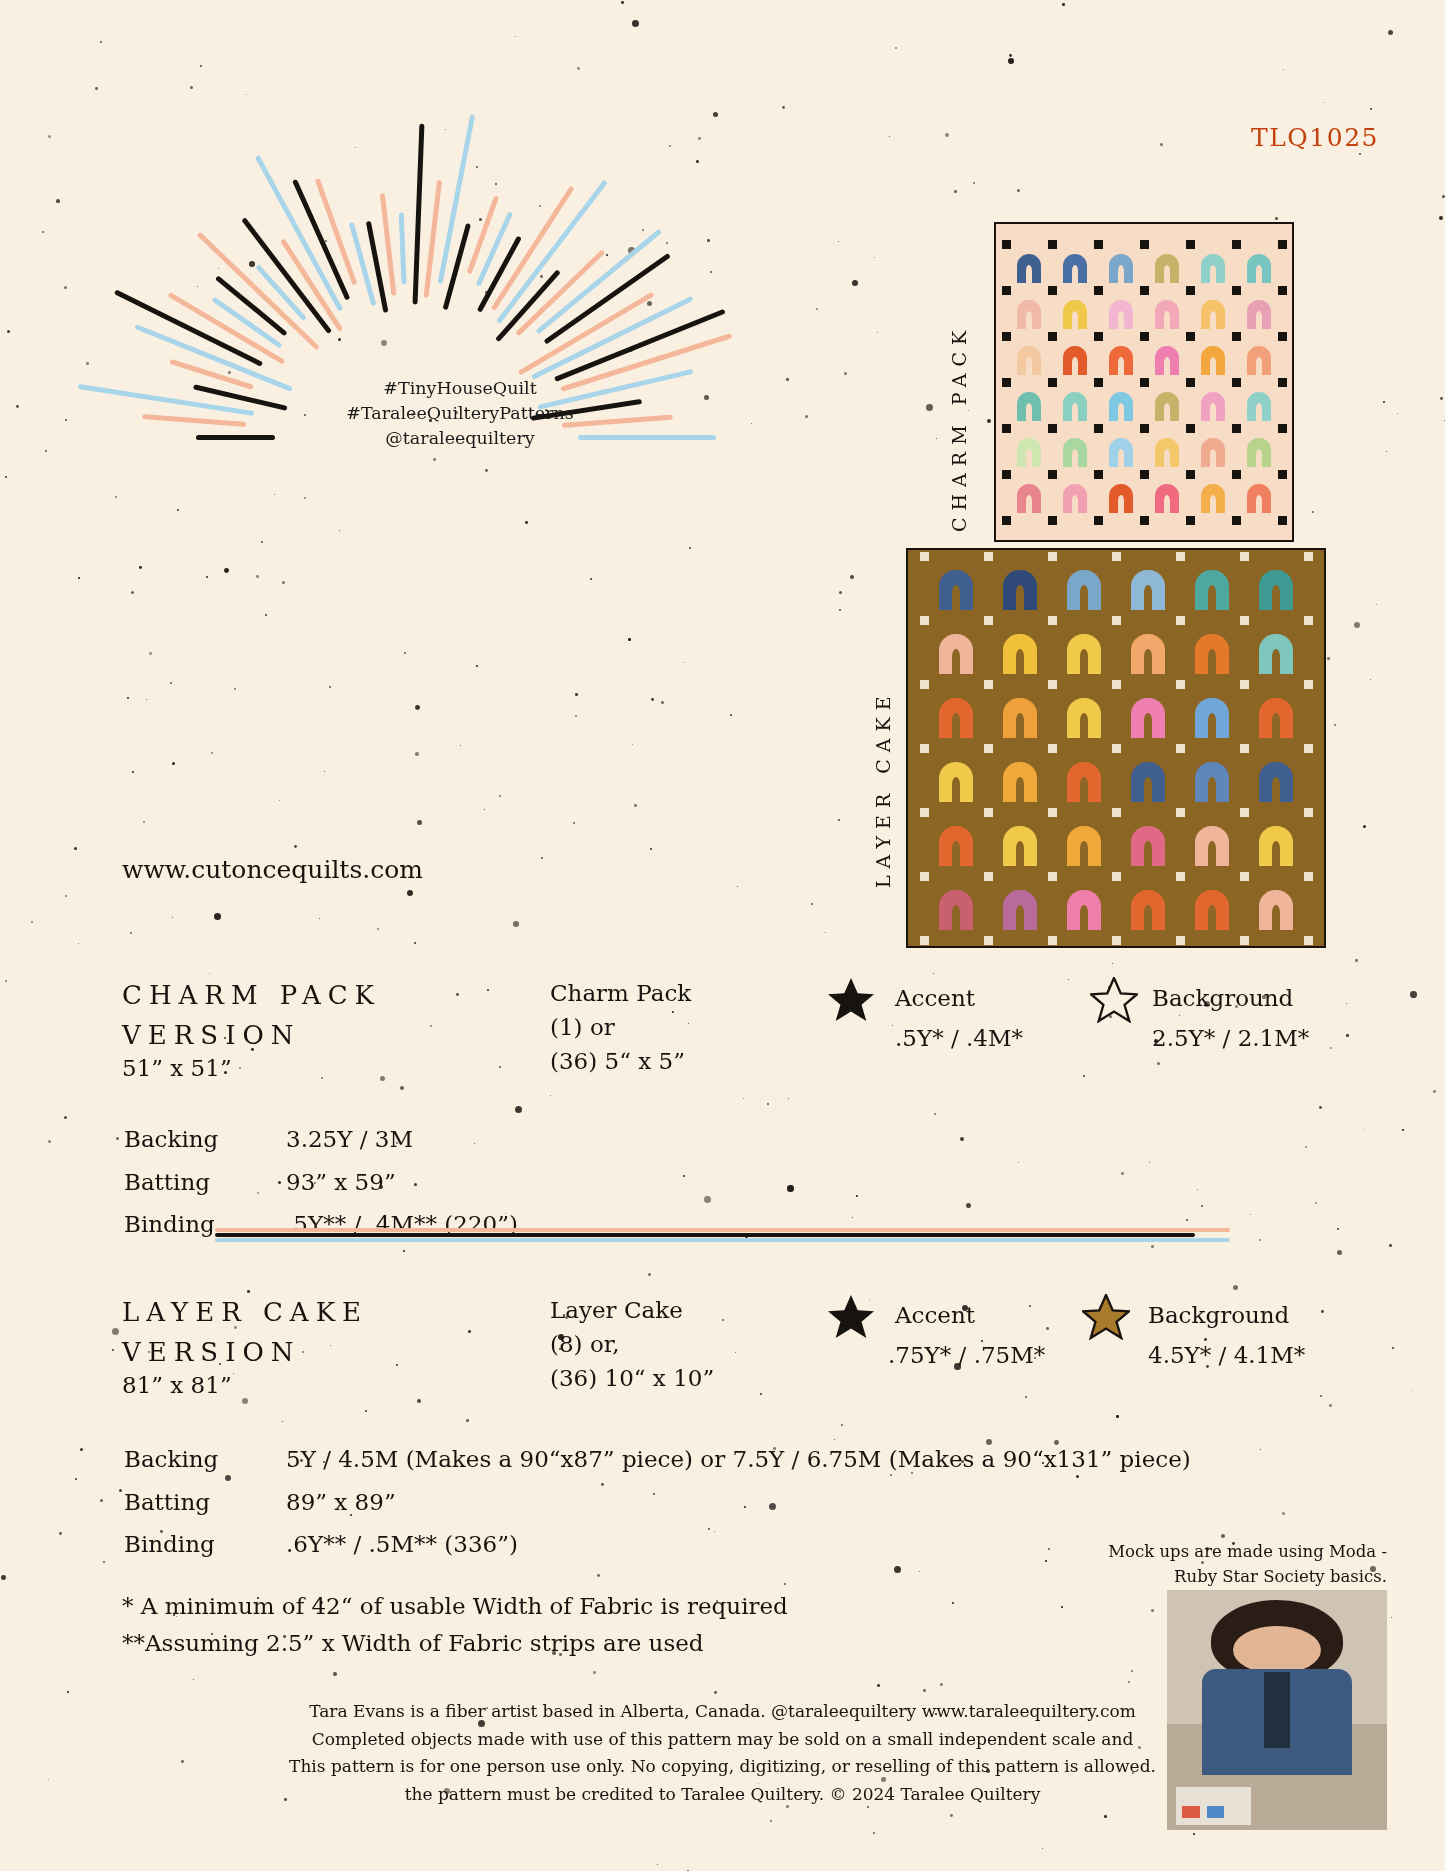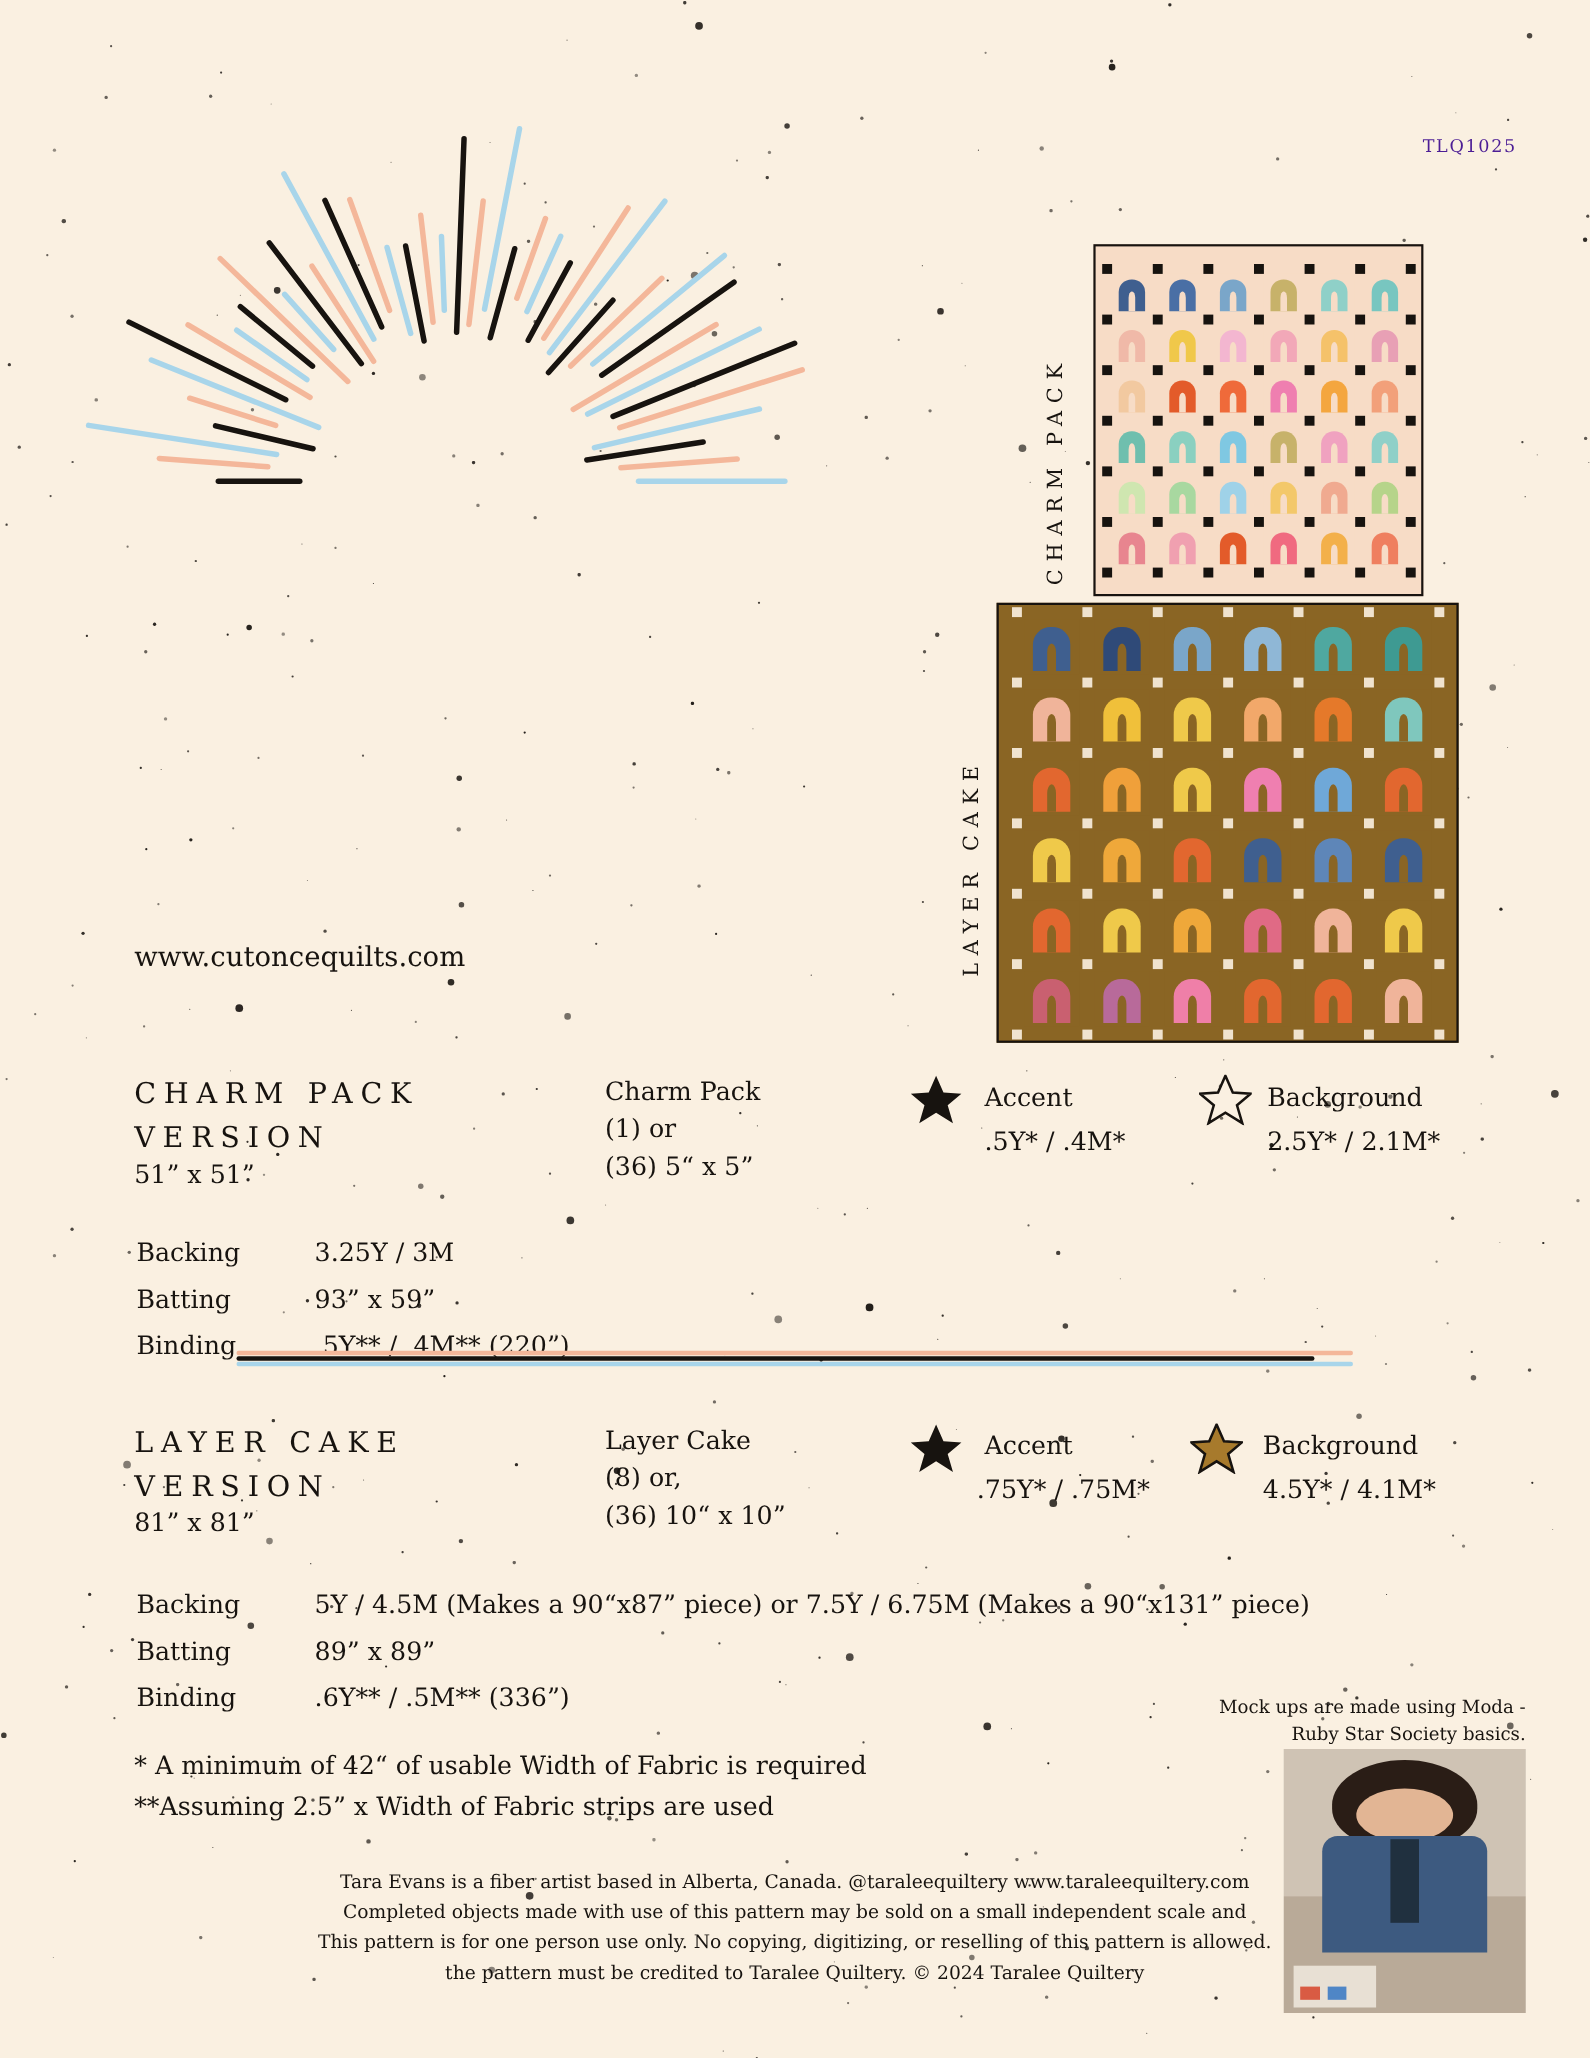--- a/index.html
+++ b/index.html
@@ -13,21 +13,21 @@
   }
   .page{position:relative;width:1445px;height:1871px;}
 
   
   .speck{position:absolute;background:#17130f;border-radius:50%;}
 
   
   .code{
     position:absolute;right:66px;top:123px;
     font-family:"DejaVu Serif", serif;
-    font-size:16px;letter-spacing:1.5px;color:#4c1d95;
+    font-size:25px;letter-spacing:1.5px;color:#c2410c;
   }
 
   
   .burst{position:absolute;left:60px;top:105px;width:700px;height:350px;}
   .ray{position:absolute;height:5px;border-radius:3px;transform-origin:0 50%;}
 
   .hashtags{
     position:absolute;left:300px;top:376px;width:320px;
     text-align:center;font-size:17.5px;line-height:1.42;
     font-family:"DejaVu Serif", serif;color:#1a1a1a;
@@ -559,20 +559,25 @@
       <div class="ray" style="left:458.6px;top:265.5px;width:156.1px;background:#f4b79a;transform:rotate(329.27deg);"></div>
       <div class="ray" style="left:471.9px;top:269.6px;width:178.9px;background:#a8d5ea;transform:rotate(333.66deg);"></div>
       <div class="ray" style="left:494.7px;top:271.7px;width:183.2px;background:#17130f;transform:rotate(338.05deg);"></div>
       <div class="ray" style="left:500.8px;top:282.3px;width:178.8px;background:#f4b79a;transform:rotate(342.44deg);"></div>
       <div class="ray" style="left:477.6px;top:300.1px;width:158.7px;background:#a8d5ea;transform:rotate(346.83deg);"></div>
       <div class="ray" style="left:470.8px;top:311.3px;width:111.5px;background:#17130f;transform:rotate(351.22deg);"></div>
       <div class="ray" style="left:502.4px;top:318.3px;width:111.0px;background:#f4b79a;transform:rotate(355.61deg);"></div>
       <div class="ray" style="left:518.3px;top:330.0px;width:137.4px;background:#a8d5ea;transform:rotate(360.00deg);"></div>
     </div>
 
+  <div class="hashtags">
+    <div>#TinyHouseQuilt</div>
+    <div>#TaraleeQuilteryPatterns</div>
+    <div>@taraleequiltery</div>
+  </div>
 
   <div class="website">www.cutoncequilts.com</div>
 
   <div class="quiltwrap" style="left:948px;top:222px;width:380px;height:330px;">
     <div class="vlabel" style="left:0;top:20px;height:290px;">CHARM PACK</div>
     <div class="quilt" id="quilt-charm" style="left:46px;top:0;width:300px;height:320px;background:#f7dcc6;border:2px solid #17130f;">
         <div style="position:absolute;left:15px;top:25px;width:36px;height:36px;background:#f7dcc6;">
           <div style="position:absolute;left:16%;right:16%;top:14%;bottom:6%;background:#3f5f8f;border-radius:48% 48% 0 0 / 40% 40% 0 0;"></div>
           <div style="position:absolute;left:42%;right:42%;top:44%;bottom:6%;background:#f7dcc6;border-radius:50% 50% 0 0 / 32% 32% 0 0;"></div>
         </div>

